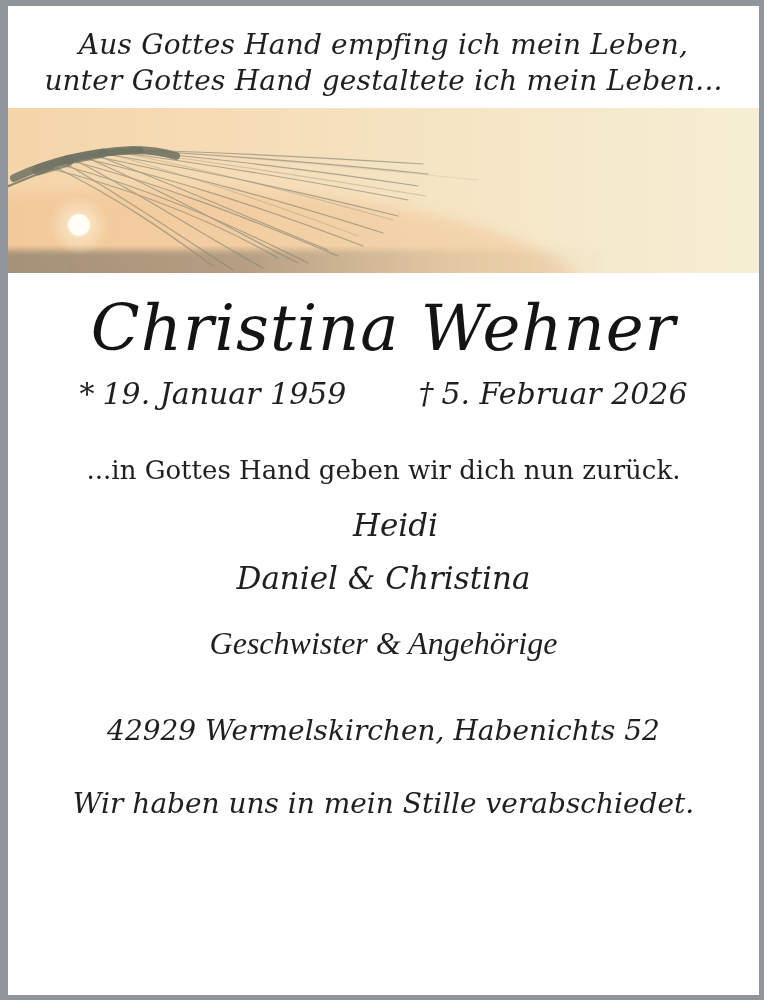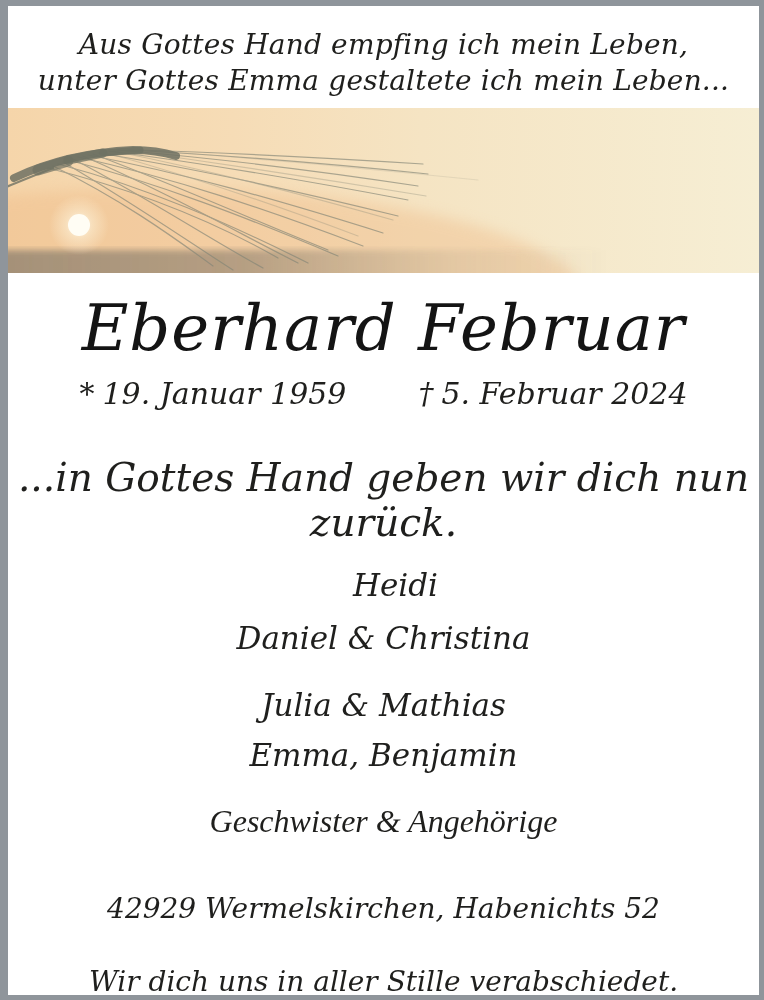--- a/index.html
+++ b/index.html
@@ -45,22 +45,21 @@
     display: flex;
     justify-content: center;
     gap: 72px;
     font-style: italic;
     font-size: 30px;
     align-items: flex-end;
   }
   .dates .sym { margin-right: 8px; }
   .committal {
     margin: 44px 0 0 0;
-    font-style: italic;
-    font-size: 39px;
+    font-size: 26px;
   }
   .mourner-single {
     margin: 22px 0 0 0;
     font-style: italic;
     font-size: 31px;
     padding-left: 24px;
   }
   .mourner-group { margin-top: 17px; }
   .mourner-group p {
     margin: 14px;
@@ -86,21 +85,21 @@
     font-size: 28px;
   }
 </style>
 </head>
 <body>
 
 <div class="frame">
 
   <div class="epigraph center">
     <div>Aus Gottes Hand empfing ich mein Leben,</div>
-    <div>unter Gottes Emma gestaltete ich mein Leben...</div>
+    <div>unter Gottes Hand gestaltete ich mein Leben...</div>
   </div>
 
   <div class="banner">
     <svg viewBox="0 0 751 165" preserveAspectRatio="none">
       <defs>
         <linearGradient id="bgGrad" x1="0" y1="0" x2="1" y2="0">
           <stop offset="0" stop-color="#f5d5aa"></stop>
           <stop offset="0.3" stop-color="#f6dcb6"></stop>
           <stop offset="0.55" stop-color="#f5e4c3"></stop>
           <stop offset="1" stop-color="#f6eed4"></stop>
@@ -156,45 +155,41 @@
       <g stroke="#6e7163" fill="none" stroke-linecap="round">
         <path d="M -4 80 C 10 74, 25 68, 45 60" stroke-width="2.2" opacity="0.8"></path>
         <path d="M 6 70 C 40 54, 80 44, 125 42 C 140 42, 155 44, 168 48" stroke-width="8" opacity="0.85"></path>
         <path d="M 30 62 L 60 53" stroke-width="11" opacity="0.7"></path>
         <path d="M 60 52 L 95 45" stroke-width="9" opacity="0.75"></path>
         <path d="M 95 45 L 132 42" stroke-width="7" opacity="0.75"></path>
       </g>
     </svg>
   </div>
 
-  <h1 class="name center">Eberhard Februar</h1>
+  <h1 class="name center">Christina Wehner</h1>
 
   <div class="dates">
     <span>
       <span class="sym">*</span><span>19. Januar 1959</span>
     </span>
     <span>
-      <span class="sym">†</span><span>5. Februar 2024</span>
+      <span class="sym">†</span><span>5. Februar 2026</span>
     </span>
   </div>
 
   <p class="committal center">...in Gottes Hand geben wir dich nun zurück.</p>
 
   <div>
     <p class="mourner-single center">Heidi</p>
 
     <div class="mourner-group center">
       <p>Daniel &amp; Christina</p>
     </div>
 
-    <div class="mourner-group second center">
-      <p>Julia &amp; Mathias</p>
-      <p>Emma, Benjamin</p>
-    </div>
 
     <p class="relatives center">Geschwister &amp; Angehörige</p>
   </div>
 
   <p class="address center">42929 Wermelskirchen, Habenichts 52</p>
 
-  <p class="closing center">Wir dich uns in aller Stille verabschiedet.</p>
+  <p class="closing center">Wir haben uns in mein Stille verabschiedet.</p>
 
 </div>
 
 </body></html>

